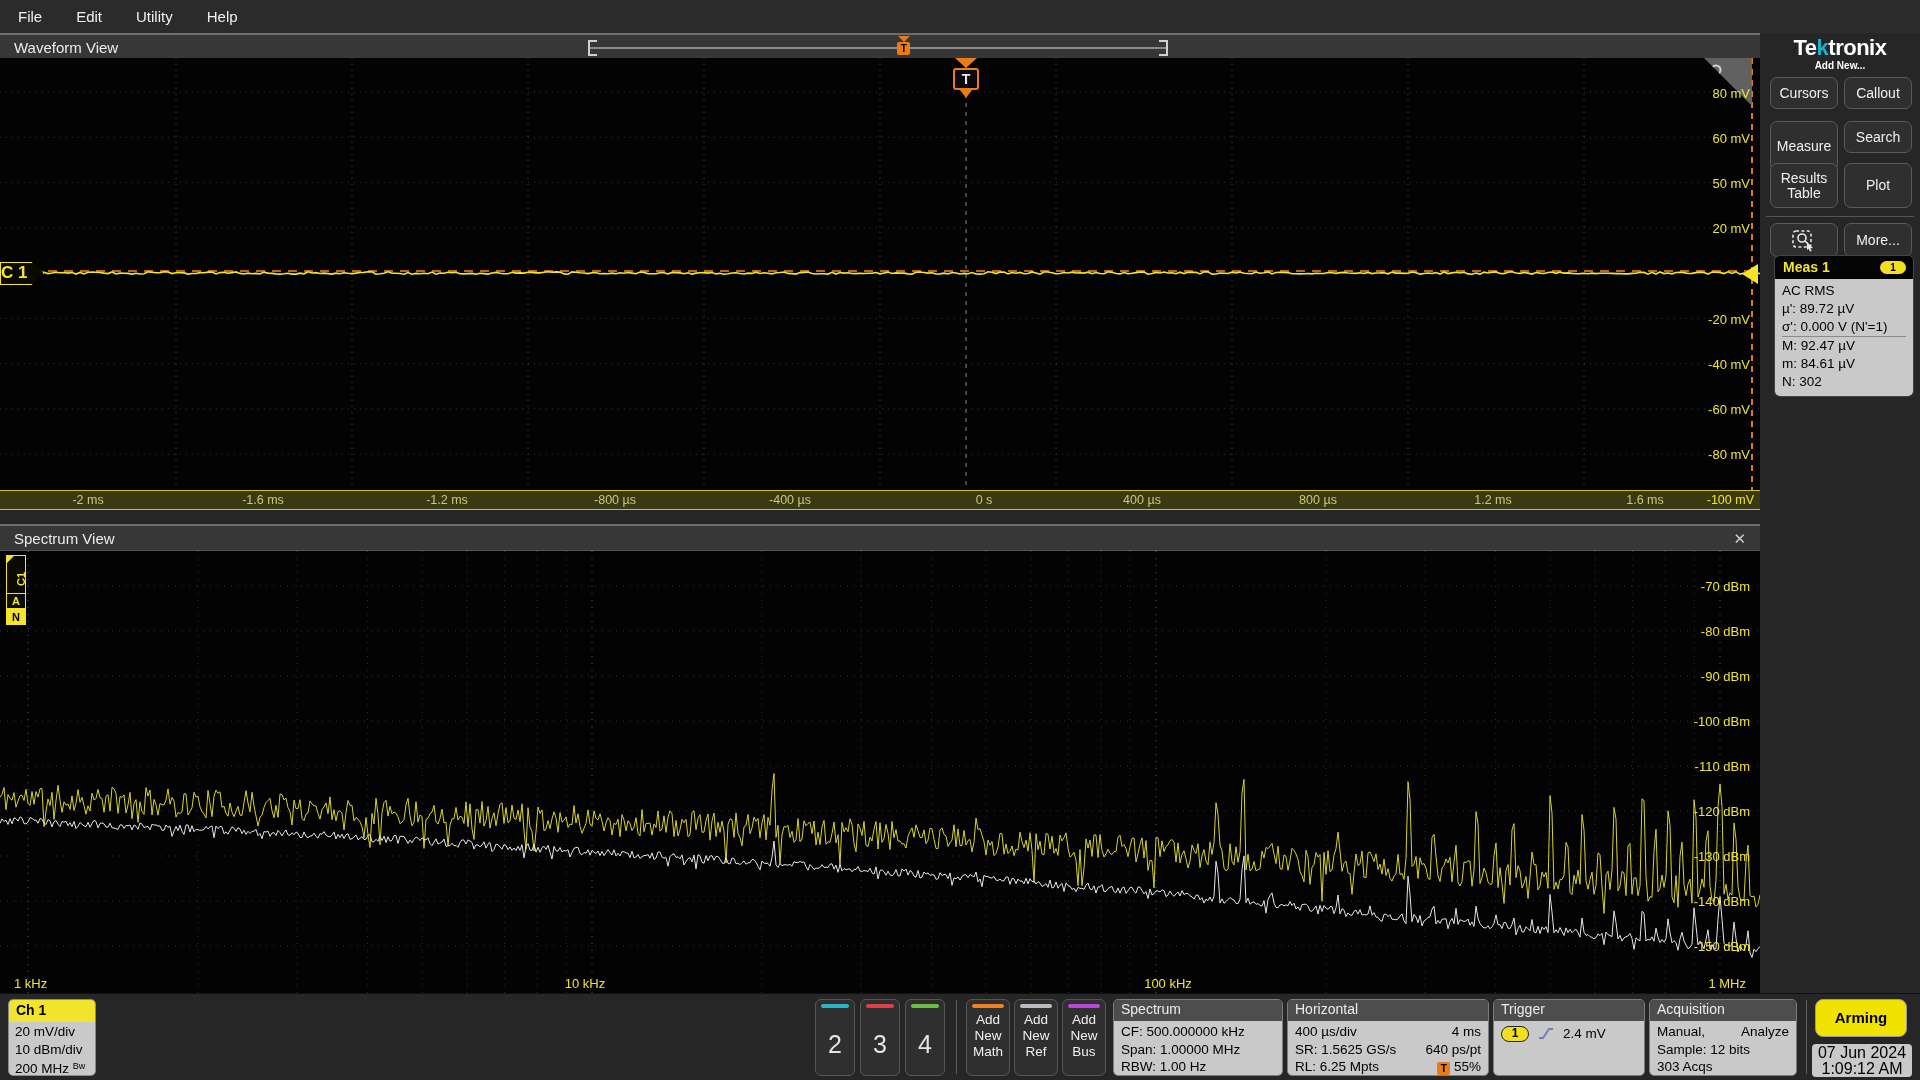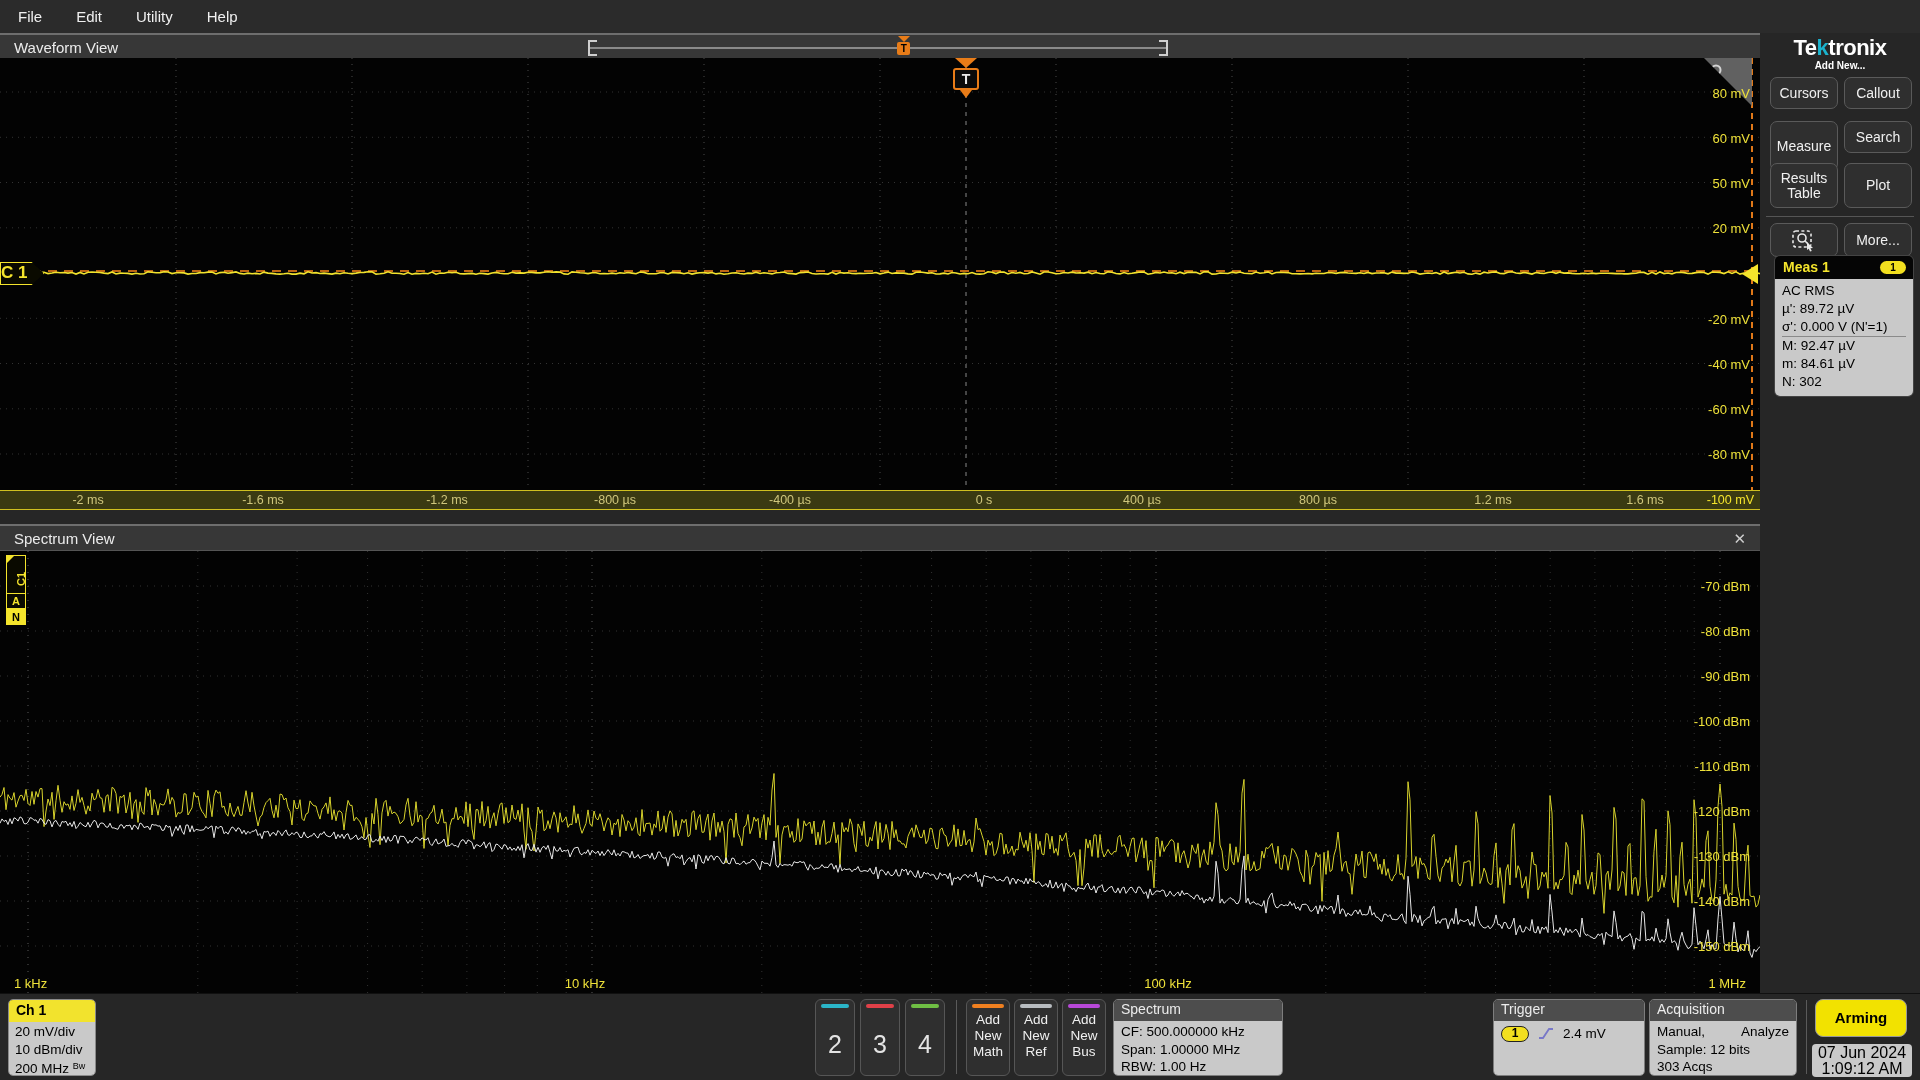--- a/index.html
+++ b/index.html
@@ -355,20 +355,37 @@
 
     <div class="chip" style="left:1113px;width:170px;">
       <div class="chip-hd">Spectrum</div>
       <div class="chip-bd">
         <div>CF: 500.000000 kHz</div>
         <div>Span: 1.00000 MHz</div>
         <div>RBW: 1.00 Hz</div>
       </div>
     </div>
 
+    <div class="chip" style="left:1287px;width:202px;">
+      <div class="chip-hd">Horizontal</div>
+      <div class="chip-bd">
+        <div class="row2">
+            <span>400 µs/div</span>
+            <span>4 ms</span>
+          </div>
+        <div class="row2">
+            <span>SR: 1.5625 GS/s</span>
+            <span>640 ps/pt</span>
+          </div>
+        <div class="row2">
+            <span>RL: 6.25 Mpts</span>
+            <span><span class="ticon">T</span> <span>55%</span></span>
+          </div>
+      </div>
+    </div>
 
     <div class="chip" style="left:1493px;width:152px;">
       <div class="chip-hd">Trigger</div>
       <div class="chip-bd">
         <div style="display:flex;align-items:center;gap:9px;padding-top:2px;">
           <span class="tpill">1</span>
           <svg width="16" height="15" viewBox="0 0 16 15">
             <polyline points="1,12 5,12 11,3 15,3" fill="none" stroke="#7878c8" stroke-width="1.8"></polyline>
           </svg>
           <span>2.4 mV</span>

